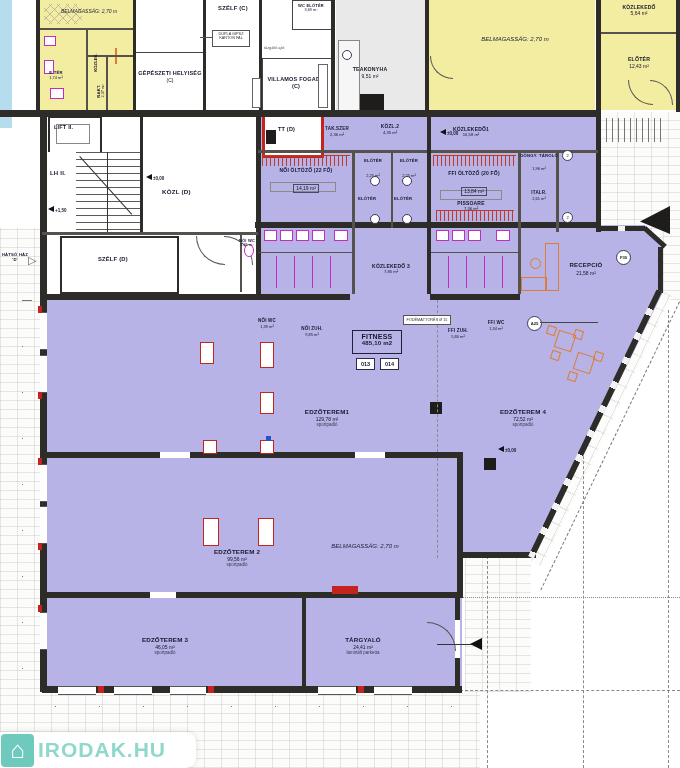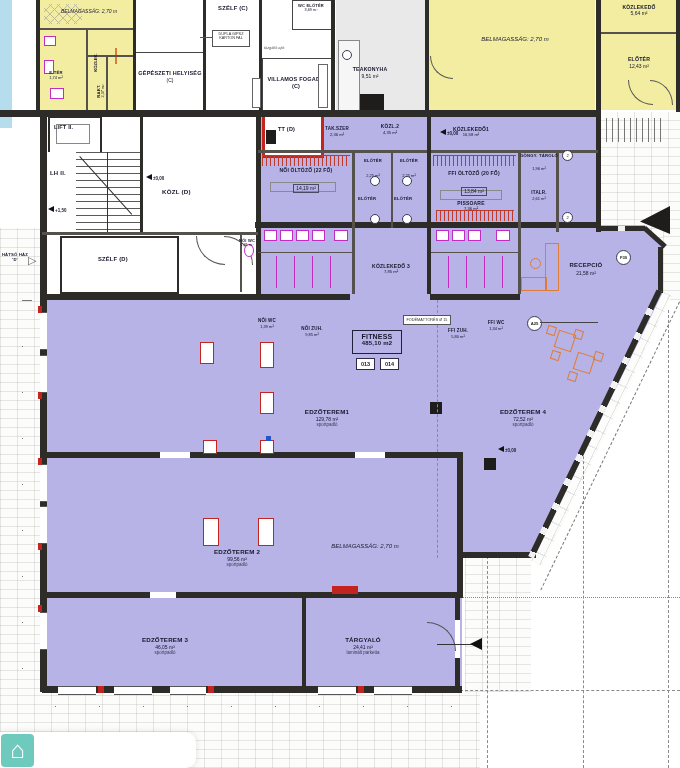--- a/index.html
+++ b/index.html
@@ -426,15 +426,16 @@
   <div class="a rl" style="left:0;top:252px;width:30px;">
     <span class="nm" style="font-size:4.2px;">HÁTSÓ HÁZ 'D'</span>
   </div>
   <div class="a" style="left:28px;top:254px;font-size:11px;color:#555;">▷</div>
 
   <div class="a" style="left:318px;top:64px;width:8px;height:42px;border:1px solid #666;background:#fff;"></div>
   <div class="a" style="left:252px;top:78px;width:7px;height:28px;border:1px solid #666;background:#fff;"></div>
 
   <div class="a wm" style="left:0;top:732px;width:196px;height:36px;">
     <span class="wm-ic">⌂</span>
+    <span class="wm-tx">IRODAK.HU</span>
   </div>
 
 </div>
 
 </body></html>

